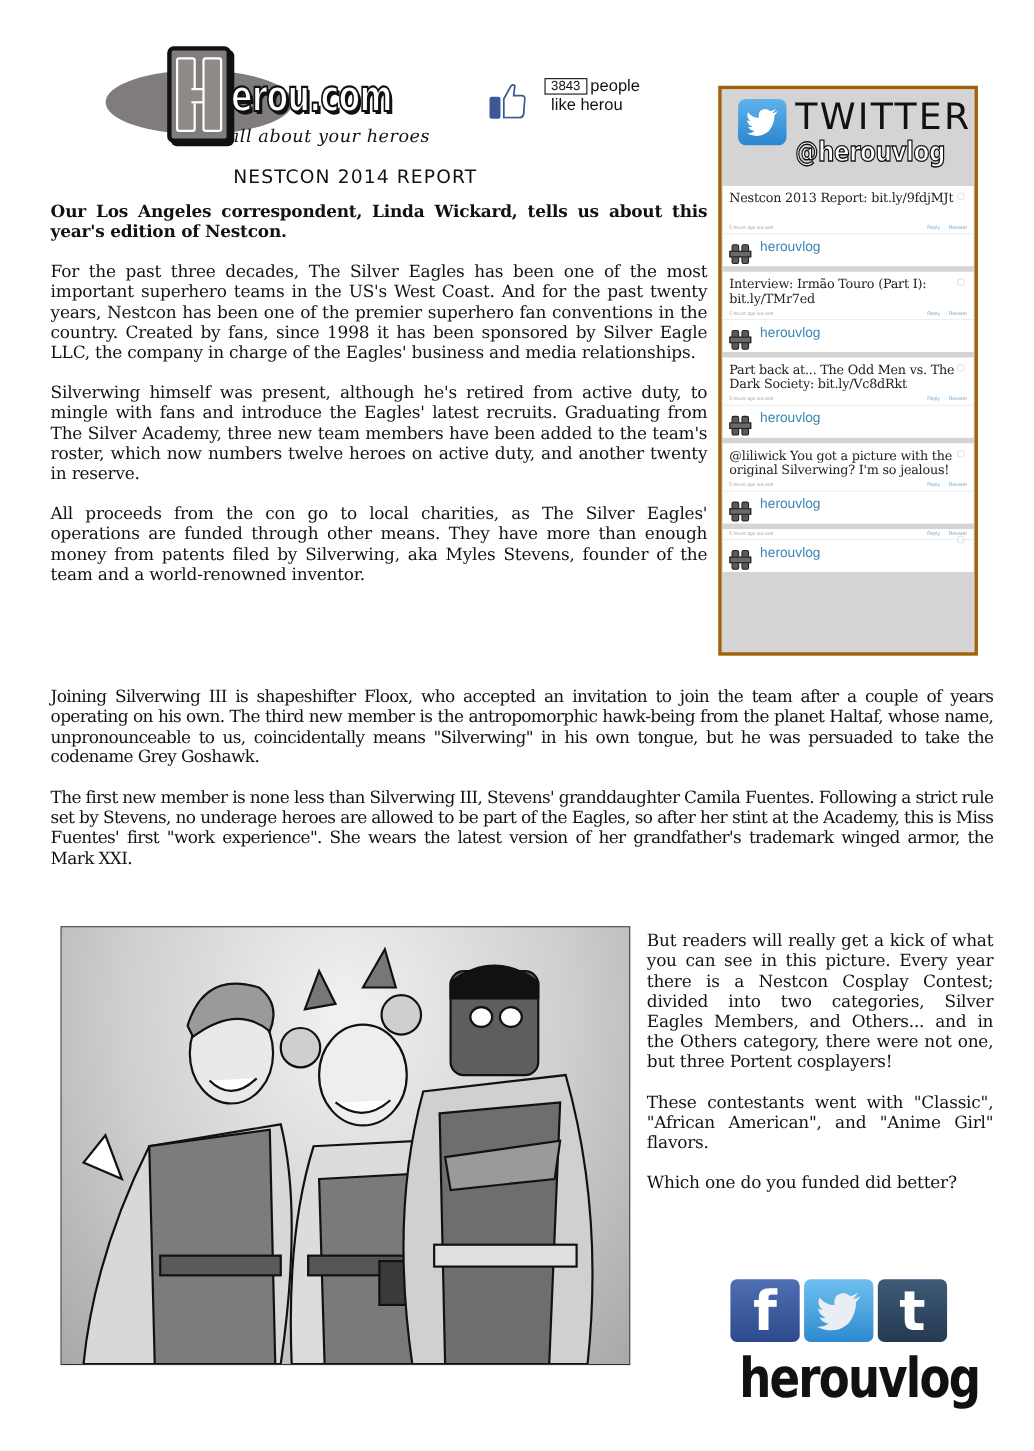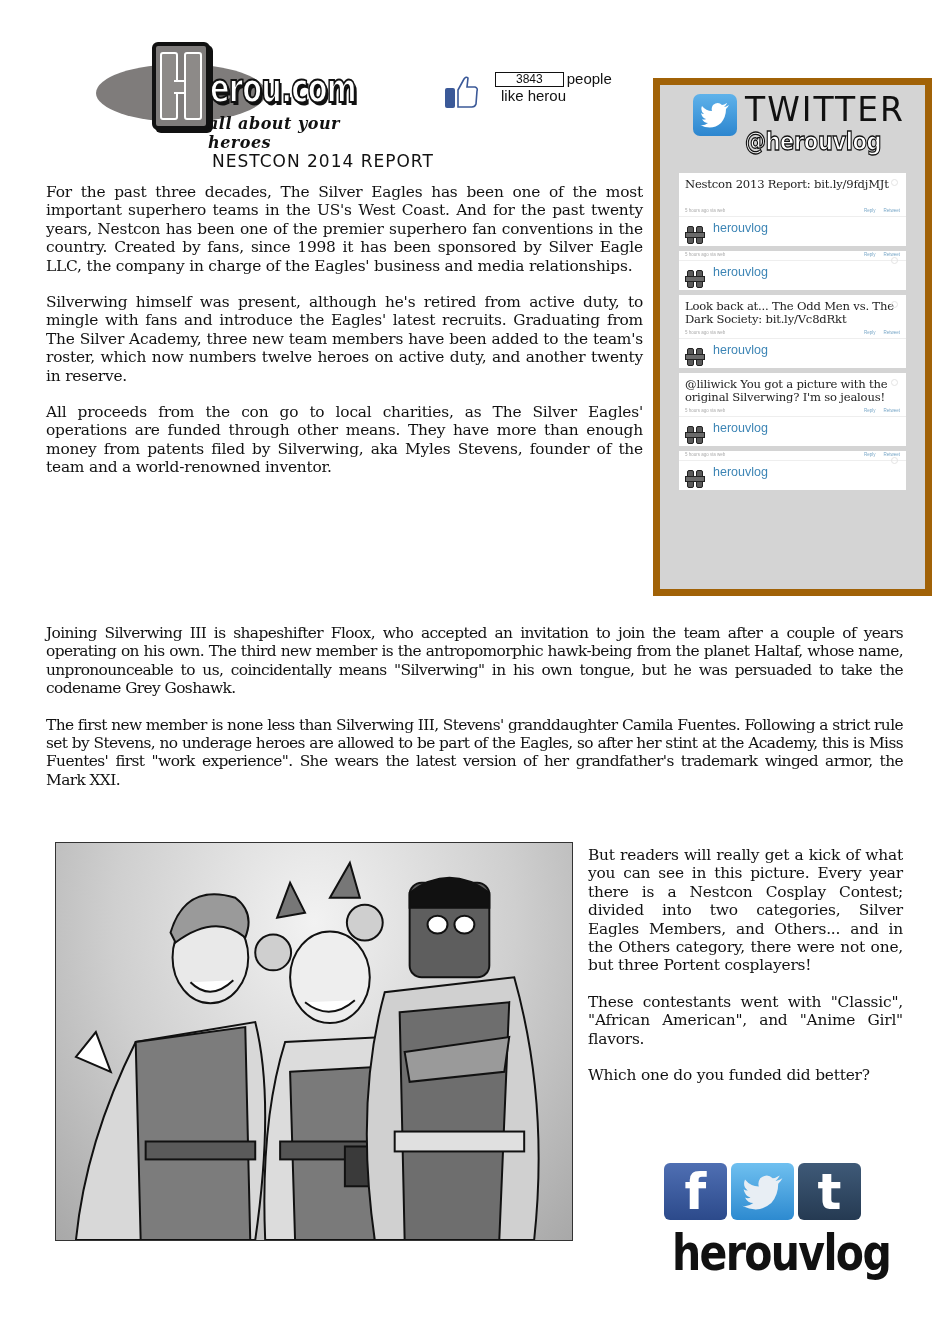--- a/index.html
+++ b/index.html
@@ -14,46 +14,46 @@
     background: #7f7c7b; border: 4px solid #111; border-radius: 6px;
     box-shadow: 3px 3px 0 #111; }
   .logo .bigH::before, .logo .bigH::after { content: ""; position: absolute; top: 6px; bottom: 6px; width: 14px; background: #8d8a88;
     border: 2px solid #fff; border-radius: 3px; }
   .logo .bigH::before { left: 4px; } .logo .bigH::after { right: 4px; }
   .logo .bigH span { position: absolute; left: 18px; right: 18px; top: 34px; height: 14px; background: #8d8a88; border-top: 2px solid #fff; border-bottom: 2px solid #fff; }
   .logo .wordmark { position: absolute; left: 114px; top: 26px; font-family: "DejaVu Sans", sans-serif;
     font-size: 40px; font-weight: bold; color: #fff; letter-spacing: -1px; transform: scaleX(0.72); transform-origin: left center;
     -webkit-text-stroke: 2px #111; text-shadow: 3px 3px 0 #111; line-height: 1; }
   .logo .tagline { position: absolute; left: 112px; top: 72px; font-family: "DejaVu Serif", serif; font-style: italic;
-    font-weight: bold; font-size: 16px; color: #111; letter-spacing: 0.5px; }
+    font-weight: normal; font-size: 16px; color: #111; letter-spacing: 0.5px; }
 
   .like-box { position: absolute; left: 443px; top: 70px; height: 44px; display: flex; align-items: center; }
   .thumb { width: 38px; height: 36px; position: relative; }
   .thumb .cuff { position: absolute; left: 2px; top: 14px; width: 10px; height: 20px; background: #3b5998; border-radius: 2px; }
   .thumb .hand { position: absolute; left: 13px; top: 2px; width: 22px; height: 32px; }
   .like-text { position: absolute; left: 52px; top: 0; font-family: "Liberation Sans", sans-serif; font-size: 15px; line-height: 17px; color: #111; white-space: nowrap; }
-  .like-count { display: inline-block; border: 1px solid #111; padding: 0 20px; font-size: 12px; line-height: 13px; margin-right: 3px; vertical-align: 1px; }
+  .like-count { display: inline-block; border: 1px solid #111; padding: 0 5px; font-size: 12px; line-height: 13px; margin-right: 3px; vertical-align: 1px; }
   .like-line2 { padding-left: 6px; }
 
   .report-title { position: absolute; left: 212px; top: 151px; font-family: "DejaVu Sans", sans-serif;
     font-size: 17px; letter-spacing: 1px; color: #111; }
 
   
   .article p { font-family: "DejaVu Serif", serif; font-size: 15.4px; line-height: 18.4px; text-align: justify; color: #111; letter-spacing: -0.2px; }
   .col-left { position: absolute; left: 46px; top: 183px; width: 597px; }
   .col-left p { margin-bottom: 18px; }
   .col-left p.lead { font-weight: bold; }
   .col-full { position: absolute; left: 46px; top: 624px; width: 857px; }
   .col-full p { margin-bottom: 18px; letter-spacing: -0.6px; }
   .col-right { position: absolute; left: 588px; top: 846px; width: 315px; }
   .col-right p { margin-bottom: 18px; }
 
   
-  .twitter { position: absolute; left: 653px; top: 78px; width: 279px; height: 518px; background: #d4d4d4;
-    border: 7px solid #a16207; padding: 0 19px; }
+  .twitter { position: absolute; left: 653px; top: 78px; width: 236px; height: 518px; background: #d4d4d4;
+    border: 3px solid #a16207; padding: 0 1px; }
   .tw-head { height: 88px; position: relative; }
   .tw-bird { position: absolute; left: 14px; top: 9px; width: 44px; height: 42px; border-radius: 7px;
     background: linear-gradient(#5fb2ea, #2c86cf); display: flex; align-items: center; justify-content: center; }
   .tw-title { position: absolute; left: 66px; top: 8px; font-family: "DejaVu Sans", sans-serif; font-size: 33px; letter-spacing: 2px; color: #111; line-height: 1; }
   .tw-handle { position: absolute; left: 66px; top: 44px; font-family: "DejaVu Sans", sans-serif; font-weight: bold; font-size: 25px; color: #fff;
     -webkit-text-stroke: 1.3px #111; letter-spacing: -0.5px; transform: scaleX(0.84); transform-origin: left center; line-height: 1; }
 
   .tweet { background: #fff; margin-bottom: 5px; position: relative; }
   .tweet-body { padding: 5px 6px 0 6px; font-family: "DejaVu Serif", serif; font-size: 11.6px; line-height: 13.2px; color: #222; letter-spacing: -0.2px; min-height: 34px; }
   .tweet-star { position: absolute; right: 8px; top: 6px; width: 7px; height: 7px; border-radius: 50%; border: 1px solid #e4e4e4; }
@@ -104,20 +104,21 @@
   <div class="like-text">
     <div><span class="like-count">3843</span><span>people</span></div>
     <div class="like-line2">like herou</div>
   </div>
 </div>
 
 <div class="report-title">NESTCON 2014 REPORT</div>
 
 <div class="article">
   <div class="col-left">
+    <p class="lead">Our Los Angeles correspondent, Linda Wickard, tells us about this year's edition of Nestcon.</p>
     <p>For the past three decades, The Silver Eagles has been one of the most important superhero teams in the US's West Coast. And for the past twenty years, Nestcon has been one of the premier superhero fan conventions in the country. Created by fans, since 1998 it has been sponsored by Silver Eagle LLC, the company in charge of the Eagles' business and media relationships.</p>
     <p>Silverwing himself was present, although he's retired from active duty, to mingle with fans and introduce the Eagles' latest recruits. Graduating from The Silver Academy, three new team members have been added to the team's roster, which now numbers twelve heroes on active duty, and another twenty in reserve.</p>
     <p>All proceeds from the con go to local charities, as The Silver Eagles' operations are funded through other means. They have more than enough money from patents filed by Silverwing, aka Myles Stevens, founder of the team and a world-renowned inventor.</p>
   </div>
   <div class="col-full">
     <p>Joining Silverwing III is shapeshifter Floox, who accepted an invitation to join the team after a couple of years operating on his own. The third new member is the antropomorphic hawk-being from the planet Haltaf, whose name, unpronounceable to us, coincidentally means "Silverwing" in his own tongue, but he was persuaded to take the codename Grey Goshawk.</p>
     <p>The first new member is none less than Silverwing III, Stevens' granddaughter Camila Fuentes. Following a strict rule set by Stevens, no underage heroes are allowed to be part of the Eagles, so after her stint at the Academy, this is Miss Fuentes' first "work experience". She wears the latest version of her grandfather's trademark winged armor, the Mark XXI.</p>
   </div>
   <div class="col-right">
     <p>But readers will really get a kick of what you can see in this picture. Every year there is a Nestcon Cosplay Contest; divided into two categories, Silver Eagles Members, and Others... and in the Others category, there were not one, but three Portent cosplayers!</p>
@@ -150,37 +151,38 @@
             <i class="l"></i>
             <i class="r"></i>
             <b></b>
           </div>
       <span class="tweet-username">herouvlog</span>
     </div>
   </div>
 
   <div class="tweet">
     <span class="tweet-star"></span>
-    <div class="tweet-meta">
-      <span class="ago">5 hours ago via web</span>
-      <span class="actions"><span class="reply">Reply</span><span class="retweet">Retweet</span></span>
-    </div>
-    <div class="tweet-user">
-      <div class="avatar">
-            <i class="l"></i>
-            <i class="r"></i>
-            <b></b>
-          </div>
-      <span class="tweet-username">herouvlog</span>
-    </div>
-  </div>
-
-  <div class="tweet">
-    <span class="tweet-star"></span>
-    <div class="tweet-body">Look back at... The Odd Men vs. The Dark Society: bit.ly/Vc8dRkt</div>
+    <div class="tweet-body">Interview: Irmão Touro (Part I): bit.ly/TMr7ed</div>
+    <div class="tweet-meta">
+      <span class="ago">5 hours ago via web</span>
+      <span class="actions"><span class="reply">Reply</span><span class="retweet">Retweet</span></span>
+    </div>
+    <div class="tweet-user">
+      <div class="avatar">
+            <i class="l"></i>
+            <i class="r"></i>
+            <b></b>
+          </div>
+      <span class="tweet-username">herouvlog</span>
+    </div>
+  </div>
+
+  <div class="tweet">
+    <span class="tweet-star"></span>
+    <div class="tweet-body">Part back at... The Odd Men vs. The Dark Society: bit.ly/Vc8dRkt</div>
     <div class="tweet-meta">
       <span class="ago">5 hours ago via web</span>
       <span class="actions"><span class="reply">Reply</span><span class="retweet">Retweet</span></span>
     </div>
     <div class="tweet-user">
       <div class="avatar">
             <i class="l"></i>
             <i class="r"></i>
             <b></b>
           </div>

